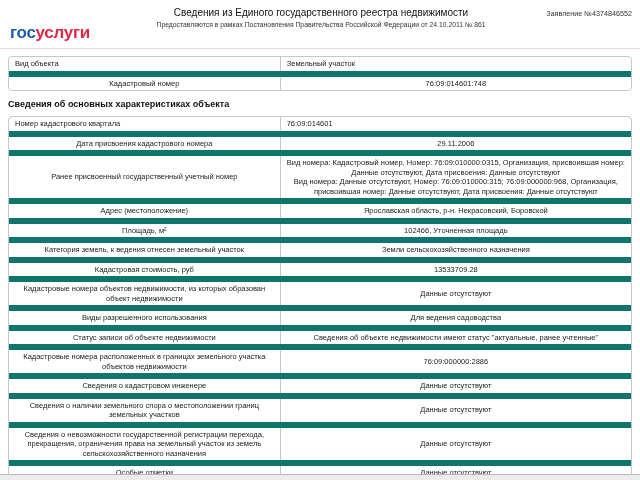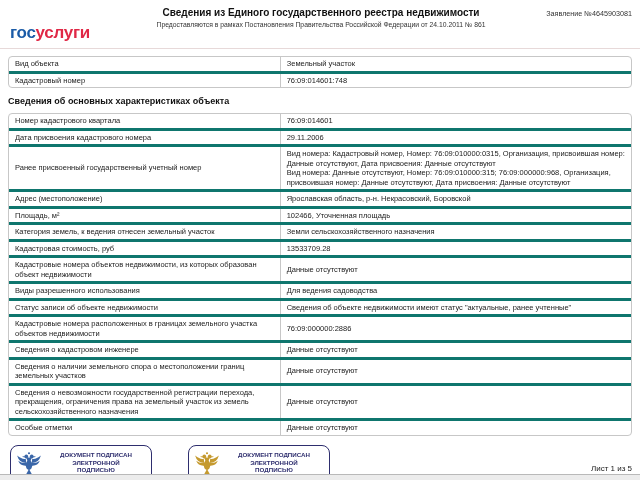--- a/index.html
+++ b/index.html
@@ -10,28 +10,28 @@
     font-family:"Liberation Sans", sans-serif;
   }
   
   .hdr {
     display:flex; align-items:flex-start;
     padding:7px 8px 5px 10px;
     border-bottom:1px solid #e7d9d9;
   }
   .logo { font-size:17px; font-weight:bold; letter-spacing:-0.3px; width:118px; flex:0 0 auto; margin-top:16px; }
   .hdr-center { flex:1 1 auto; text-align:center; }
-  .doc-title { font-size:10px; font-weight:bold; color:#111; }
+  .doc-title { font-size:10px; font-weight:normal; color:#111; }
   .doc-subtitle { font-size:6.8px; color:#333; margin-top:3px; }
   .hdr-right { flex:0 0 auto; width:118px; text-align:right; font-size:7.2px; color:#333; margin-top:2px; }
   
   .tbl-wrap { margin:7px 8px 0 8px; border:1px solid #c7c7c7; border-radius:4px; overflow:hidden; }
   table { width:100%; border-collapse:collapse; }
   td { font-size:7.5px; line-height:9.5px; padding:2px 6px; vertical-align:middle; color:#222; }
-  tr + tr td { border-top:3px solid #0f766e; }
+  tr + tr td { border-top:6px solid #0f766e;text-align:center; }
   td.lbl { width:43.6%; }
   td.val { border-left:1px solid #c7c7c7; white-space:pre-line; }
   .section-title { font-size:9px; font-weight:bold; color:#111; margin:8px 8px 0 8px; }
   
   .footer { display:flex; align-items:center; margin:9px 8px 0 10px; }
   .stamp {
     width:142px; min-height:58px; border:1.6px solid #2e2e6e; border-radius:8px;
     padding:4px 5px 3px 5px; color:#2e2e6e; margin-right:36px; flex:0 0 auto;
     background:#fff;
   }
@@ -51,21 +51,21 @@
 <div class="page">
 
   <div class="hdr">
     <div class="logo">
       <span style="color: rgb(27, 91, 167);">гос</span><span style="color: rgb(224, 40, 70);">услуги</span>
     </div>
     <div class="hdr-center">
       <div class="doc-title">Сведения из Единого государственного реестра недвижимости</div>
       <div class="doc-subtitle">Предоставляются в рамках Постановления Правительства Российской Федерации от 24.10.2011 № 861</div>
     </div>
-    <div class="hdr-right">Заявление №4645903081</div>
+    <div class="hdr-right">Заявление №4374846552</div>
   </div>
 
   <div class="tbl-wrap">
     <table>
       <tbody>
         <tr>
           <td class="lbl">Вид объекта</td>
           <td class="val">Земельный участок</td>
         </tr>
         <tr>

